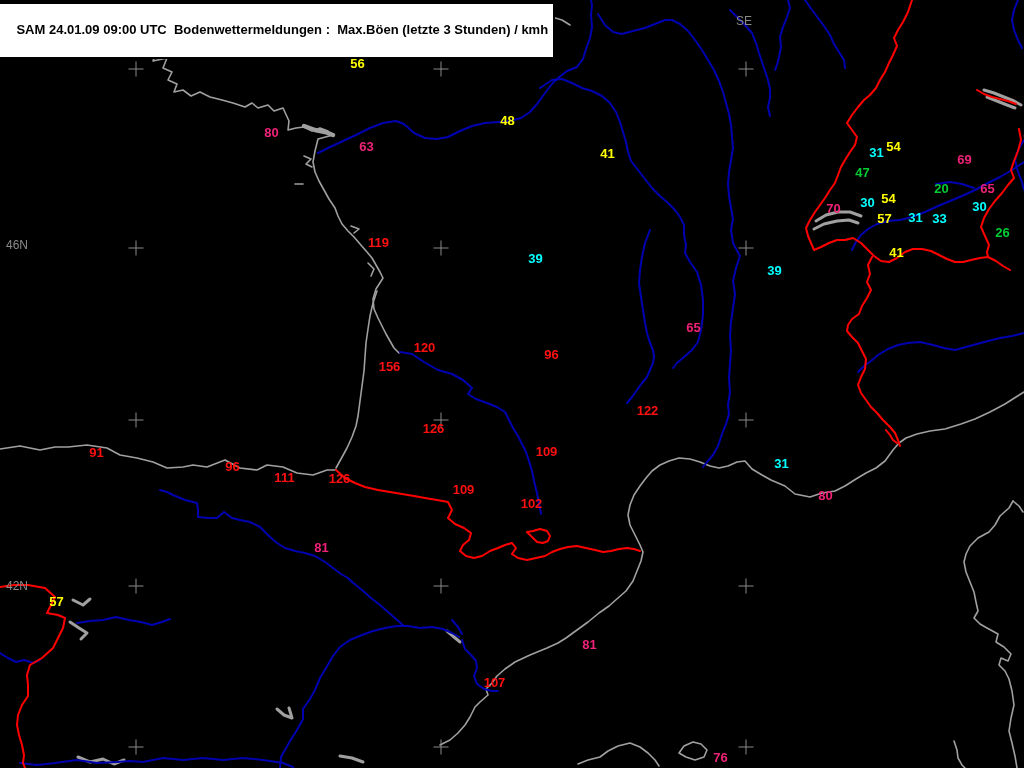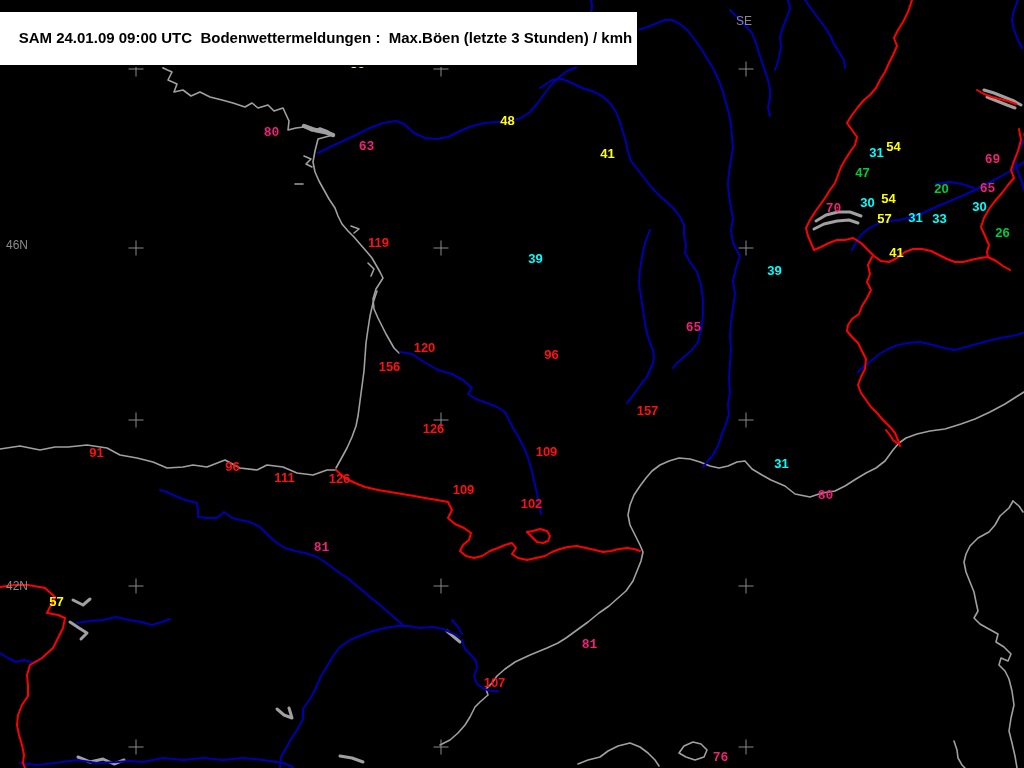--- a/index.html
+++ b/index.html
@@ -5,27 +5,27 @@
   html,body{margin:0;padding:0;background:#000;}
   .map{position:relative;width:1024px;height:768px;background:#000;overflow:hidden;
        font-family:"Liberation Sans",sans-serif;}
   .map svg{position:absolute;left:0;top:0;}
   .geo{fill:none;stroke-linejoin:round;stroke-linecap:round;}
   .coast{stroke:var(--c-coast);stroke-width:1.6px;}
   .river{stroke:var(--c-river);stroke-width:2px;}
   .border{stroke:var(--c-border);stroke-width:2px;}
   .w3{stroke-width:3px;}
   .w4{stroke-width:4.5px;}
-  .titlebar{position:absolute;top:12px;left:0;background:#fff;color:#000;
-    font-weight:bold;font-size:15px;line-height:16px;padding:2px 5px 3px 2px;
+  .titlebar{position:absolute;top:4px;left:0;background:#fff;color:#000;
+    font-weight:bold;font-size:13px;line-height:16px;padding:2px 5px 3px 2px;
     border-right:2px solid #000;border-bottom:2px solid #000;white-space:pre;z-index:30;}
   .station{position:absolute;transform:translate(-50%,-50%);font-size:13px;
     font-weight:bold;line-height:1;white-space:nowrap;z-index:20;padding-left:43px;}
   .station.cyan{color:var(--c-cyan);} .station.yellow{color:var(--c-yellow);}
-  .station.green{color:var(--c-green);} .station.pink{color:var(--c-pink);font-family:Liberation Mono, monospace;}
+  .station.green{color:var(--c-green);} .station.pink{color:var(--c-pink);}
   .station.red{color:var(--c-red);}
   .geo-label{position:absolute;transform:translate(-50%,-50%);font-size:12px;
     color:var(--c-grid);line-height:1;z-index:10;}
   .cross{position:absolute;width:15px;height:15px;transform:translate(-50%,-50%);z-index:5;}
   .cross i{position:absolute;background:var(--c-grid);display:block;}
   .cross i.h{left:0;right:0;top:7px;height:1px;}
   .cross i.v{top:0;bottom:0;left:7px;width:1px;}
 </style>
 </head>
 <body>
@@ -180,40 +180,40 @@
       <span class="station yellow" style="left: 586px; top: 153px;">41</span>
       <span class="station pink" style="left: 250px; top: 132px;">80</span>
       <span class="station pink" style="left: 345px; top: 146px;">63</span>
       <span class="station red" style="left: 357px; top: 242px; text-align: right;">119</span>
       <span class="station cyan" style="left: 514px; top: 258px;">39</span>
       <span class="station cyan" style="left: 753px; top: 270px;">39</span>
       <span class="station pink" style="left: 672px; top: 327px;">65</span>
       <span class="station red" style="left: 530px; top: 354px;">96</span>
       <span class="station red" style="left: 403px; top: 347px;">120</span>
       <span class="station red" style="left: 368px; top: 366px;">156</span>
-      <span class="station red" style="left: 626px; top: 410px;">157</span>
+      <span class="station red" style="left: 626px; top: 410px;">122</span>
       <span class="station red" style="left: 412px; top: 428px;">126</span>
       <span class="station red" style="left: 525px; top: 451px;">109</span>
       <span class="station red" style="left: 75px; top: 452px;">91</span>
       <span class="station red" style="left: 211px; top: 466px;">96</span>
       <span class="station red" style="left: 263px; top: 477px;">111</span>
       <span class="station red" style="left: 318px; top: 478px;">126</span>
       <span class="station red" style="left: 442px; top: 489px;">109</span>
       <span class="station red" style="left: 510px; top: 503px;">102</span>
       <span class="station cyan" style="left: 760px; top: 463px;">31</span>
       <span class="station pink" style="left: 804px; top: 495px;">80</span>
       <span class="station pink" style="left: 300px; top: 547px;">81</span>
       <span class="station pink" style="left: 568px; top: 644px;">81</span>
       <span class="station red" style="left: 473px; top: 682px;">107</span>
       <span class="station yellow" style="left: 35px; top: 601px;">57</span>
       <span class="station pink" style="left: 699px; top: 757px;">76</span>
       <span class="station cyan" style="left: 855px; top: 152px;">31</span>
       <span class="station yellow" style="left: 872px; top: 146px;">54</span>
       <span class="station green" style="left: 841px; top: 172px;">47</span>
-      <span class="station pink" style="left: 943px; top: 159px; margin-left: 28px;">69</span>
+      <span class="station pink" style="left: 943px; top: 159px;">69</span>
       <span class="station pink" style="left: 1009px; top: 135px;">67</span>
       <span class="station green" style="left: 920px; top: 188px;">20</span>
       <span class="station pink" style="left: 966px; top: 188px;">65</span>
       <span class="station pink" style="left: 812px; top: 208px;">70</span>
       <span class="station cyan" style="left: 846px; top: 202px;">30</span>
       <span class="station yellow" style="left: 867px; top: 198px;">54</span>
       <span class="station yellow" style="left: 863px; top: 218px;">57</span>
       <span class="station cyan" style="left: 894px; top: 217px;">31</span>
       <span class="station cyan" style="left: 918px; top: 218px;">33</span>
       <span class="station cyan" style="left: 958px; top: 206px;">30</span>

